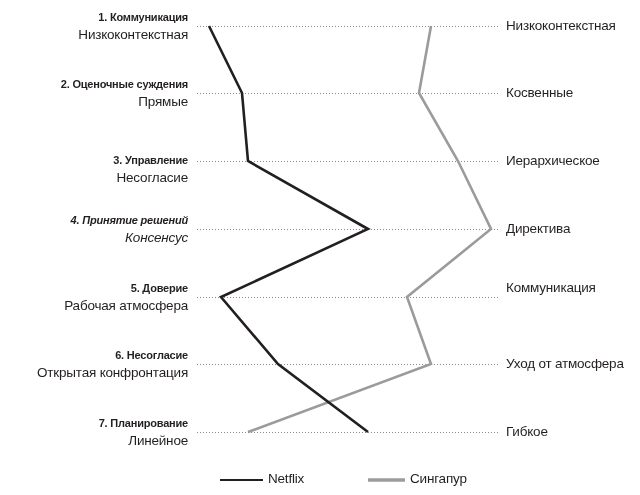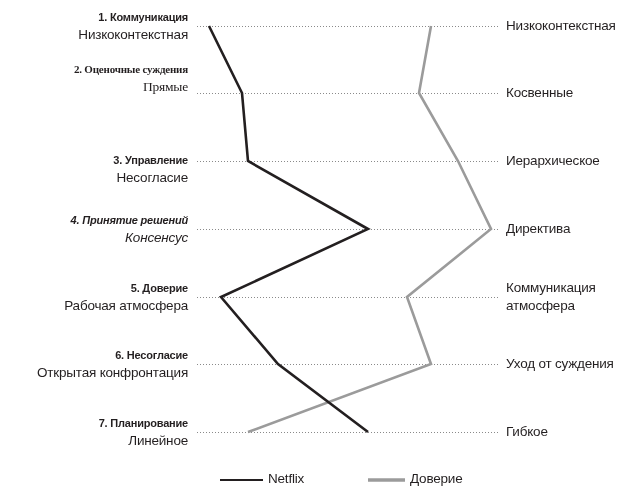--- a/index.html
+++ b/index.html
@@ -12,21 +12,21 @@
   svg { position:absolute; left:0; top:0; }
   .legend-text { position:absolute; font-size:13.5px; line-height:16px; letter-spacing:-0.2px; }
 </style>
 </head>
 <body>
 
 <div class="left-label" style="top:8px;">
   <div class="title">1. Коммуникация</div>
   <div class="sub">Низкоконтекстная</div>
 </div>
-<div class="left-label" style="top:60px;font-family:Liberation Serif, serif;">
+<div class="left-label" style="top:75px;">
   <div class="title">2. Оценочные суждения</div>
   <div class="sub">Прямые</div>
 </div>
 <div class="left-label" style="top:151px;margin-left:45px;">
   <div class="title">3. Управление</div>
   <div class="sub">Несогласие</div>
 </div>
 <div class="left-label" style="top:211px;font-style:italic;">
   <div class="title">4. Принятие решений</div>
   <div class="sub">Консенсус</div>
@@ -43,35 +43,34 @@
   <div class="title">7. Планирование</div>
   <div class="sub">Линейное</div>
 </div>
 
 <div class="right-label" style="top:17px;">Низкоконтекстная</div>
 <div class="right-label" style="top:84px;">Косвенные</div>
 <div class="right-label" style="top:152px;">Иерархическое</div>
 <div class="right-label" style="top:220px;">Директива</div>
 <div class="right-label" style="top:279px;">
   <div>Коммуникация</div>
-  <div>атмосфера</div>
 </div>
-<div class="right-label" style="top:355px;">Уход от суждения</div>
+<div class="right-label" style="top:355px;">Уход от атмосфера</div>
 <div class="right-label" style="top:423px;">Гибкое</div>
 
 <svg id="chart-svg" width="640" height="495">
   <g id="grid">
       <line x1="197" x2="500" y1="26.5" y2="26.5" stroke="#8a8a8a" stroke-width="1" stroke-dasharray="1 2"></line>
       <line x1="197" x2="500" y1="93.5" y2="93.5" stroke="#8a8a8a" stroke-width="1" stroke-dasharray="1 2"></line>
       <line x1="197" x2="500" y1="161.5" y2="161.5" stroke="#8a8a8a" stroke-width="1" stroke-dasharray="1 2"></line>
       <line x1="197" x2="500" y1="229.5" y2="229.5" stroke="#8a8a8a" stroke-width="1" stroke-dasharray="1 2"></line>
       <line x1="197" x2="500" y1="297.5" y2="297.5" stroke="#8a8a8a" stroke-width="1" stroke-dasharray="1 2"></line>
       <line x1="197" x2="500" y1="364.5" y2="364.5" stroke="#8a8a8a" stroke-width="1" stroke-dasharray="1 2"></line>
       <line x1="197" x2="500" y1="432.5" y2="432.5" stroke="#8a8a8a" stroke-width="1" stroke-dasharray="1 2"></line>
     </g>
   <polyline id="line-singapore" fill="none" stroke-width="2.6" stroke-linejoin="miter" points="431.0,26 419.0,93 458.0,161 491.0,229 407.0,297 431.0,364 248.0,432" stroke="#9b9b9b"></polyline>
   <polyline id="line-netflix" fill="none" stroke-width="2.6" stroke-linejoin="miter" points="209.0,26 242.0,93 248.0,161 368.0,229 221.0,297 278.0,364 368.0,432" stroke="#231f20"></polyline>
   <line id="legend-line-netflix" x1="220" y1="480" x2="263" y2="480" stroke-width="2.2" stroke="#231f20"></line>
   <line id="legend-line-singapore" x1="368" y1="480" x2="405" y2="480" stroke-width="3.5" stroke="#9b9b9b"></line>
 </svg>
 
 <div class="legend-text" style="left:268px; top:471px;text-align:right;">Netflix</div>
-<div class="legend-text" style="left:410px; top:471px;">Доверие</div>
+<div class="legend-text" style="left:410px; top:471px;">Сингапур</div>
 
 </body></html>

